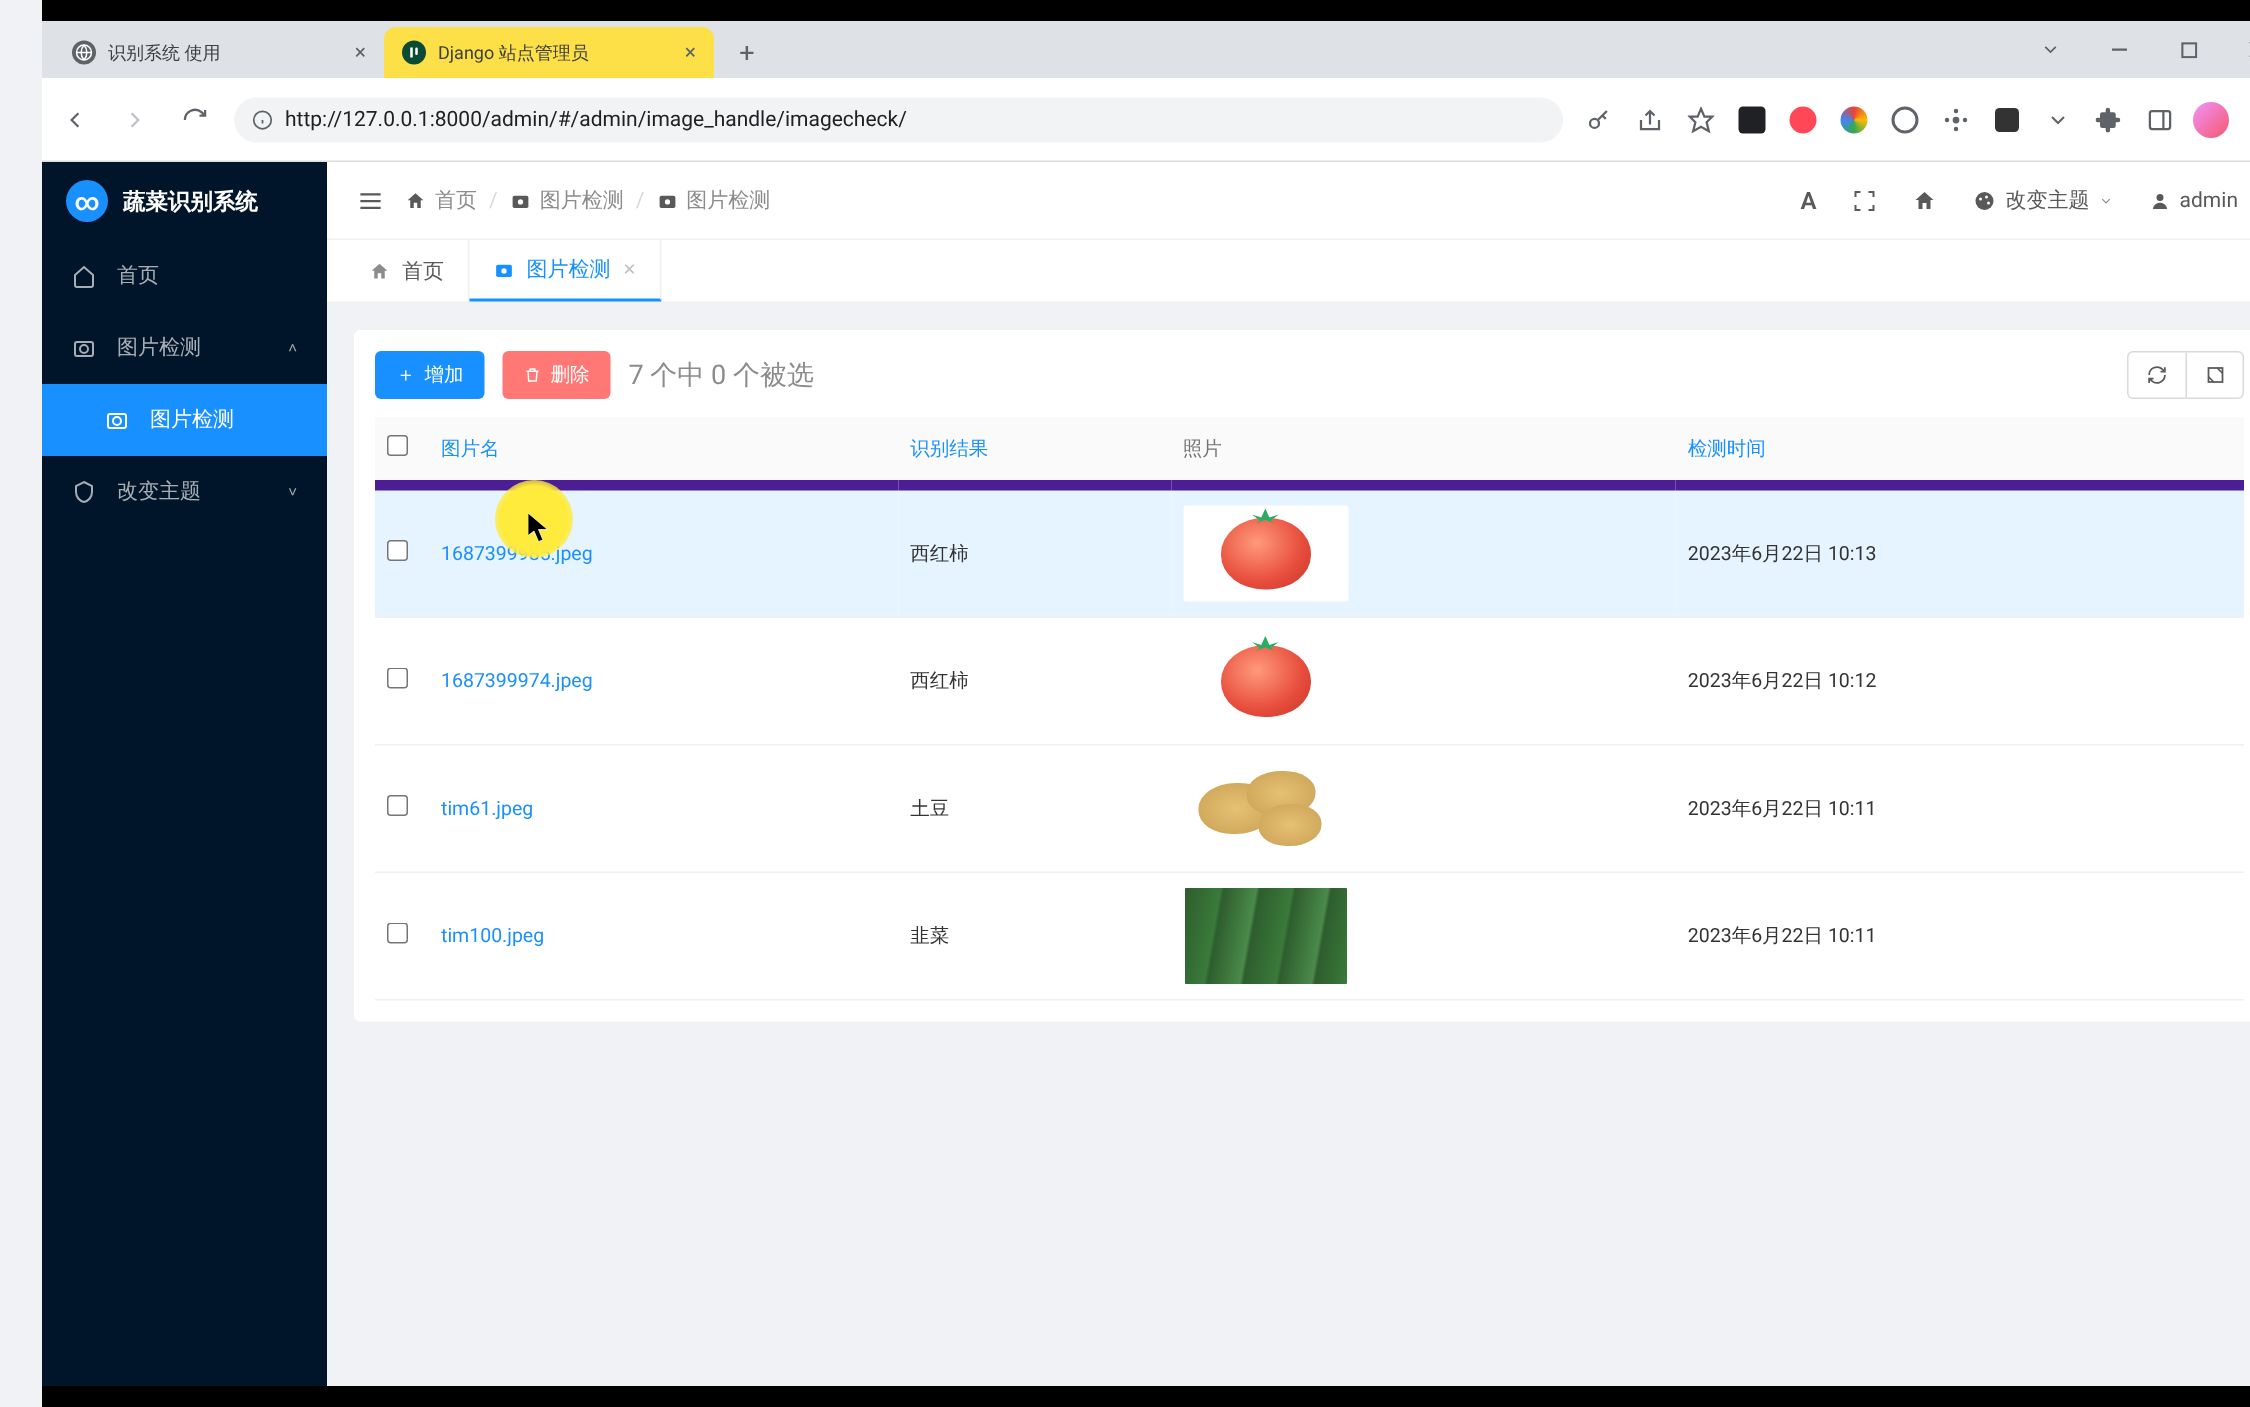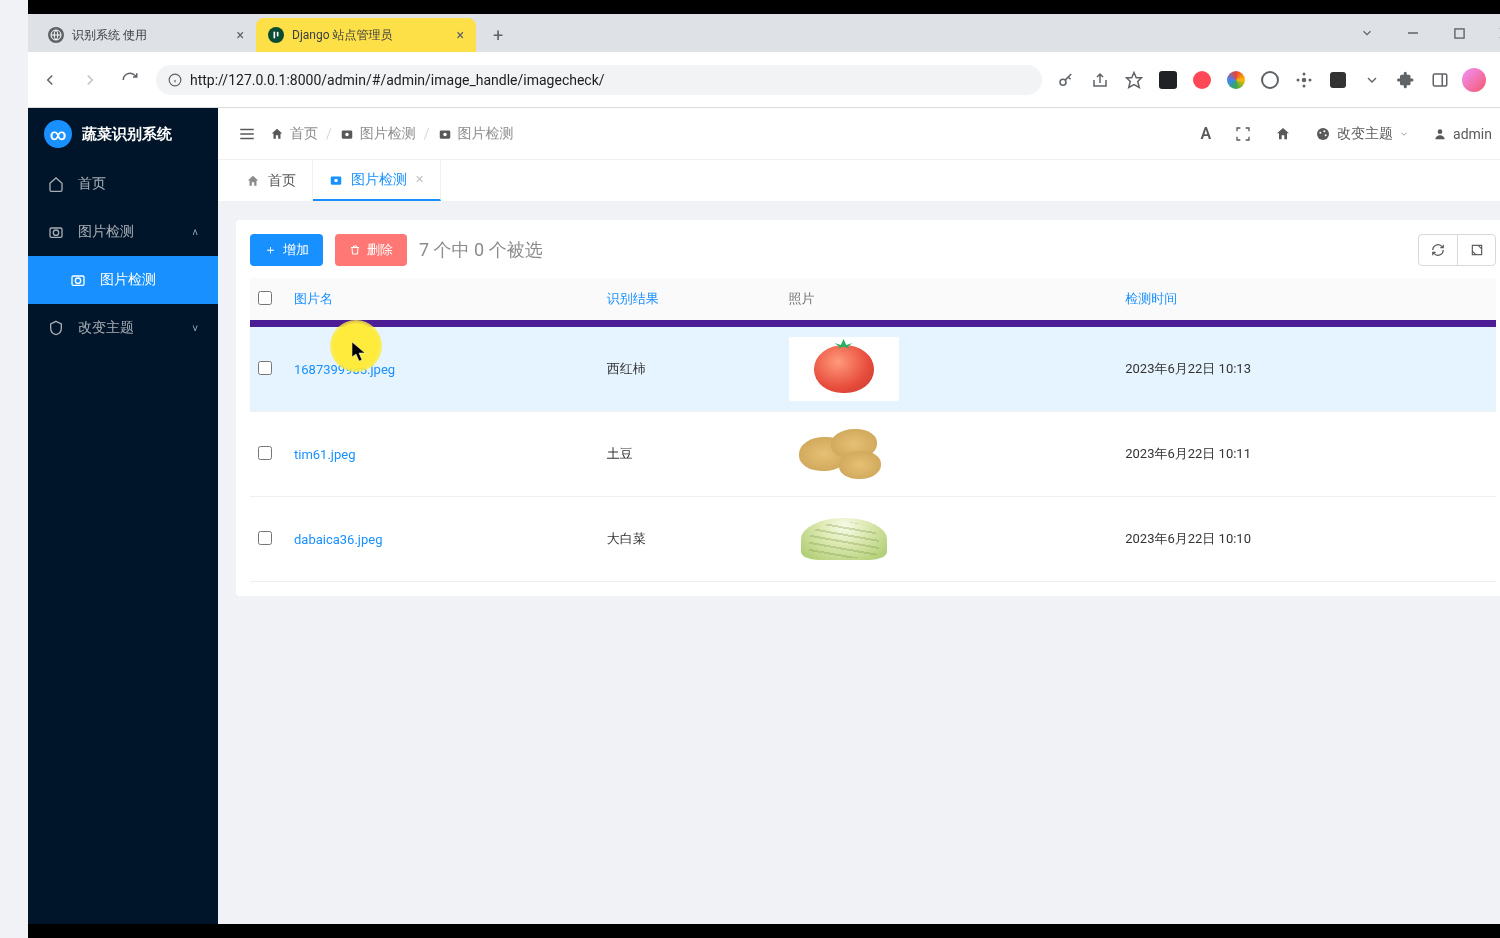--- a/index.html
+++ b/index.html
@@ -416,43 +416,54 @@
     <td>西红柿</td>
     <td>
                     <div class="thumb">
                       <div class="veg-tomato"></div>
                     </div>
                   </td>
     <td>2023年6月22日 10:13</td>
   </tr>
                 <tr>
     <td><input type="checkbox" style=""></td>
+    <td><a class="filename-link">1687399974.jpeg</a></td>
+    <td>西红柿</td>
+    <td>
+                    <div class="thumb">
+                      <div class="veg-tomato"></div>
+                    </div>
+                  </td>
+    <td>2023年6月22日 10:12</td>
+  </tr>
+                <tr>
+    <td><input type="checkbox" style=""></td>
     <td><a class="filename-link">tim61.jpeg</a></td>
     <td>土豆</td>
     <td>
                     <div class="thumb">
                       <div class="veg-potato">
                         <div class="p1"></div>
                         <div class="p2"></div>
                         <div class="p3"></div>
                       </div>
                     </div>
                   </td>
     <td>2023年6月22日 10:11</td>
   </tr>
                 <tr>
     <td><input type="checkbox" style=""></td>
-    <td><a class="filename-link">dabaica36.jpeg</a></td>
-    <td>大白菜</td>
+    <td><a class="filename-link">tim100.jpeg</a></td>
+    <td>韭菜</td>
     <td>
                     <div class="thumb">
-                      <div class="veg-cabbage-half"></div>
+                      <div class="veg-chive"></div>
                     </div>
                   </td>
-    <td>2023年6月22日 10:10</td>
+    <td>2023年6月22日 10:11</td>
   </tr>
               </tbody>
           </table>
         </div>
 
         <div class="cursor-highlight" style="left:112px; top:118px"></div>
         <svg class="cursor-arrow" style="left:134px; top:140px" width="16" height="20" viewBox="0 0 16 20">
             <path d="M0 0l0 15 4-3 3 7 3-1-3-7 6 0z" fill="#000" stroke="#fff" stroke-width="0.5"></path>
           </svg>
       </div>

